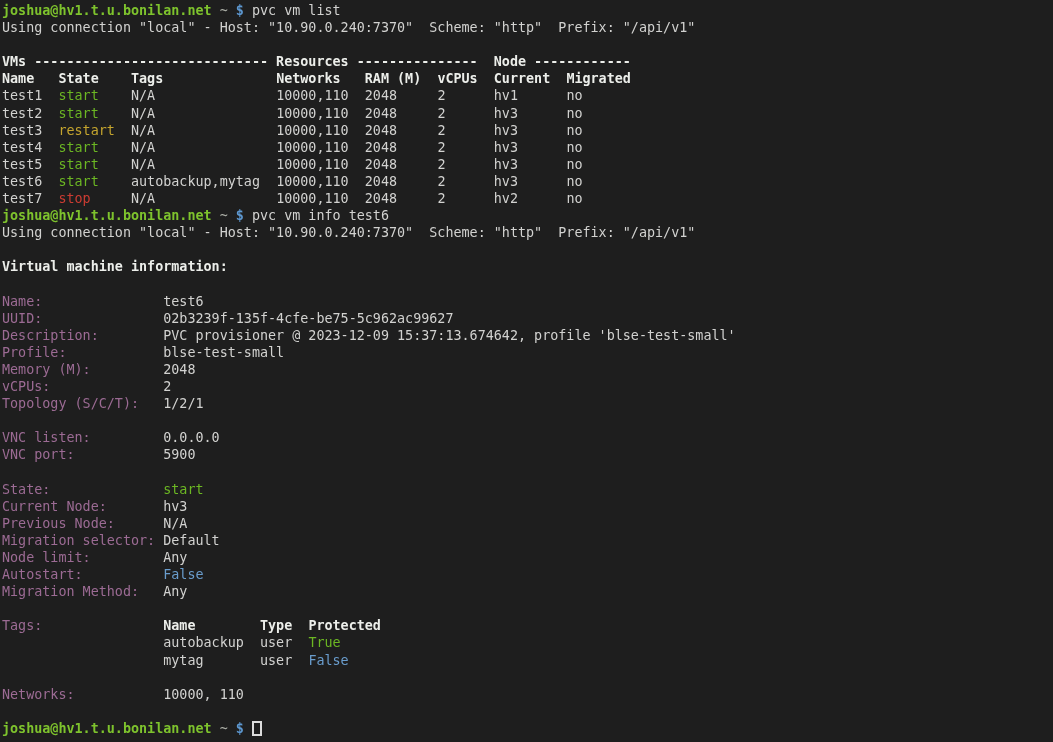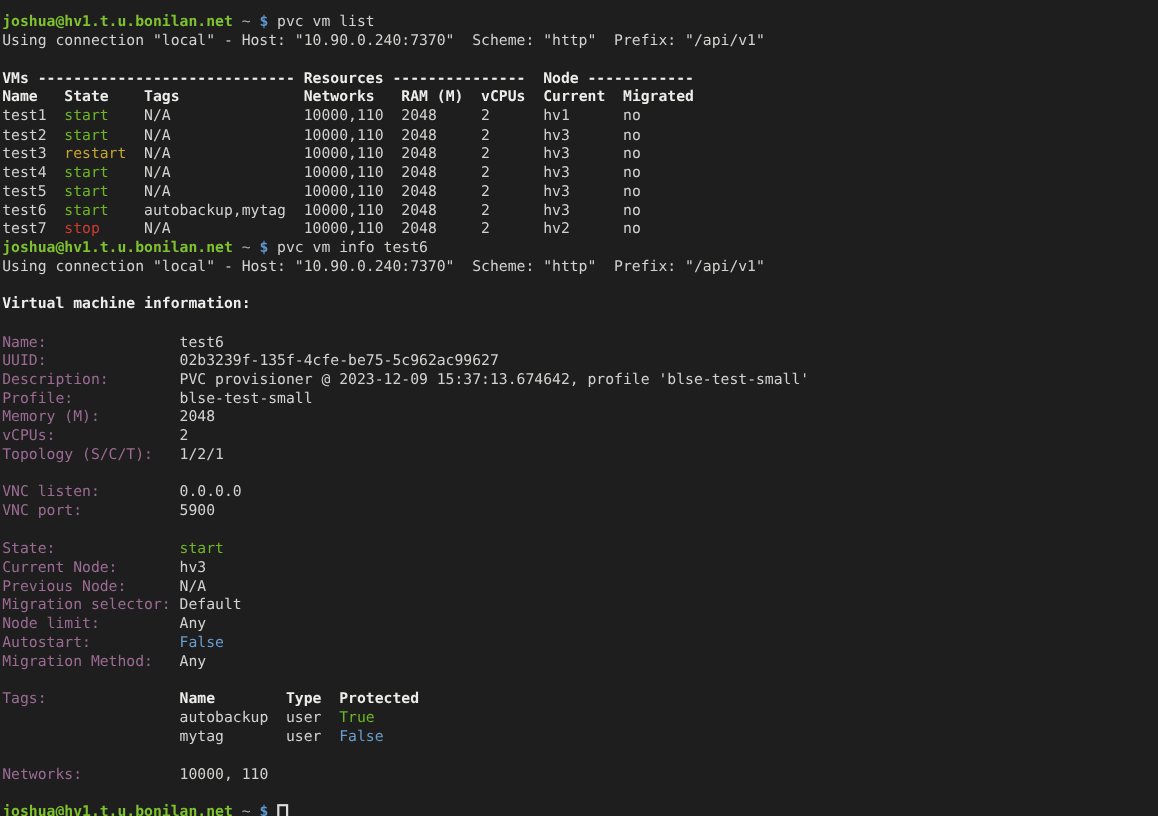--- a/index.html
+++ b/index.html
@@ -3,21 +3,20 @@
 <meta charset="utf-8">
 <style>
   html,body{margin:0;padding:0;}
   body{
     width:1053px;height:742px;overflow:hidden;
     background:#1e1e1e;
   }
   .terminal{
     width:1053px;height:520px;
     background:#1e1e1e;
-    margin-top:10px;
   }
   .screen{
     font-family:"DejaVu Sans Mono",monospace;
     font-size:13.4px;
     line-height:17.1px;
     white-space:pre;
     color:#d2d2d0;
     padding:2px 0 0 2px;
     margin:0;
   }

